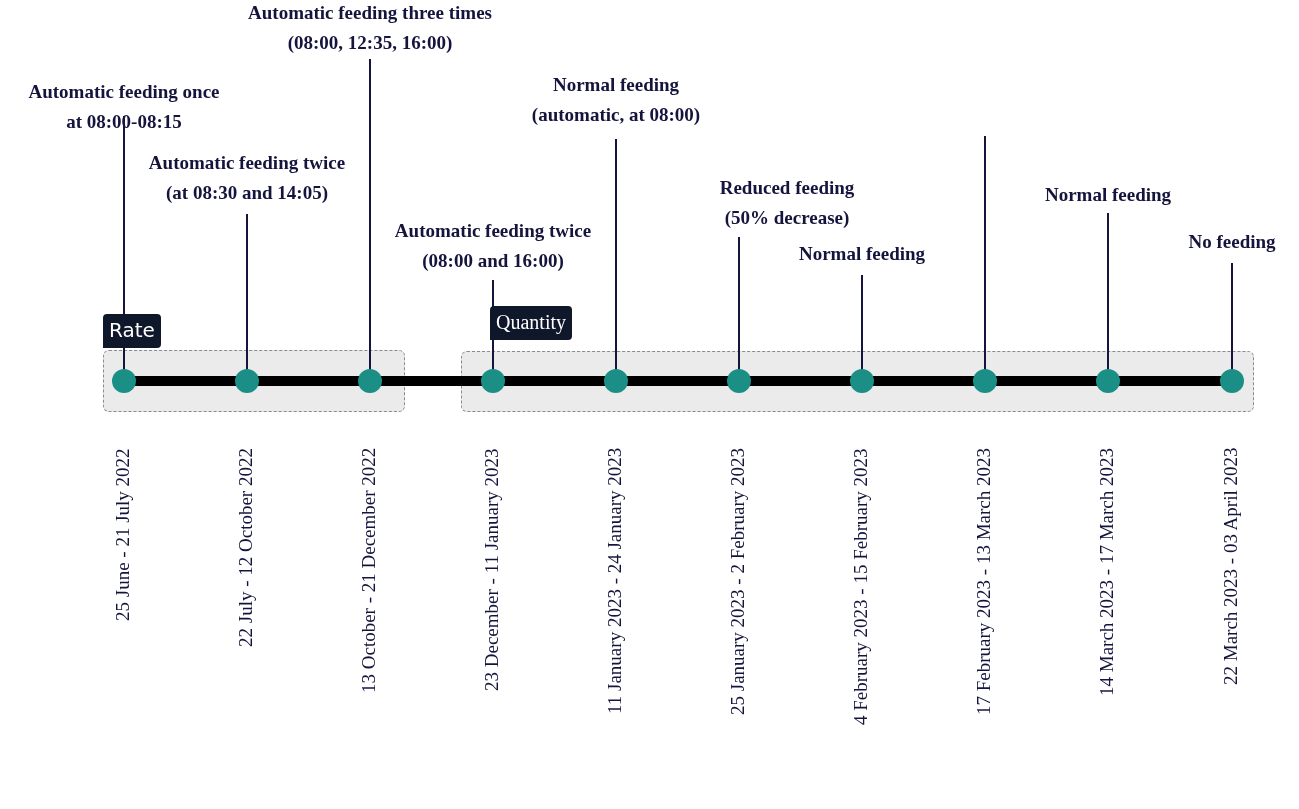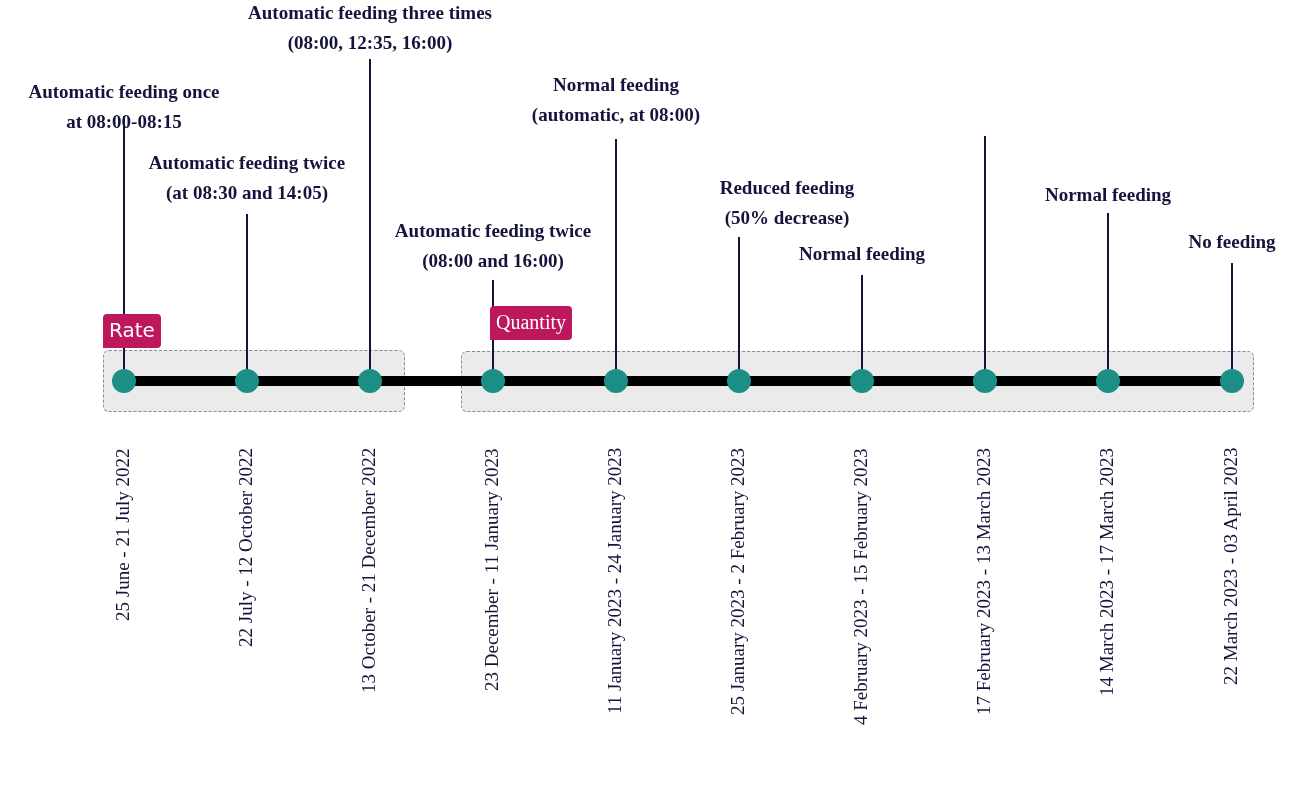--- a/index.html
+++ b/index.html
@@ -4,21 +4,21 @@
 <style>
   html, body { margin: 0; padding: 0; background: #ffffff; }
   body { width: 1299px; height: 809px; position: relative; overflow: hidden; font-family: "Liberation Serif", serif; }
   .stage { position: absolute; left: 0; top: 0; width: 1299px; height: 809px; }
   .group-box { position: absolute; background: #ebebeb; border: 1.5px dashed #8a8a95; border-radius: 6px; box-sizing: border-box; }
   .axis-line { position: absolute; height: 10px; background: #000000; top: 376px; }
   .stem { position: absolute; width: 2px; background: #14143c; }
   .node { position: absolute; width: 24px; height: 24px; border-radius: 50%; background: #1b8f86; top: 369px; }
   .event-label { position: absolute; color: #14143c; font-weight: bold; font-size: 19px; line-height: 30px; text-align: center; white-space: nowrap; transform: translateX(-50%); }
   .date-label { position: absolute; color: #14143c; font-size: 19px; white-space: nowrap; transform-origin: left top; transform: rotate(-90deg); }
-  .group-tag { position: absolute; background: #be185d; color: #ffffff; font-family: "DejaVu Sans", sans-serif; font-size: 20px; padding: 2px 6px 4px 6px; border-radius: 4px 4px 4px 0; line-height: 28px; }
+  .group-tag { position: absolute; background: #0f172a; color: #ffffff; font-family: "DejaVu Sans", sans-serif; font-size: 20px; padding: 2px 6px 4px 6px; border-radius: 4px 4px 4px 0; line-height: 28px; }
 </style>
 </head>
 <body>
 
 <div class="stage" id="stage">
   <div class="group-box" id="gbox0" style="left: 103px; width: 302px; top: 350px; height: 62px;"></div>
   <div class="group-box" id="gbox1" style="left: 461px; width: 793px; top: 351px; height: 61px;"></div>
   <div class="axis-line" style="left:124px; width:1108px;"></div>
 
   <div class="stem" style="left: 123px; top: 116px; height: 264px;"></div>

